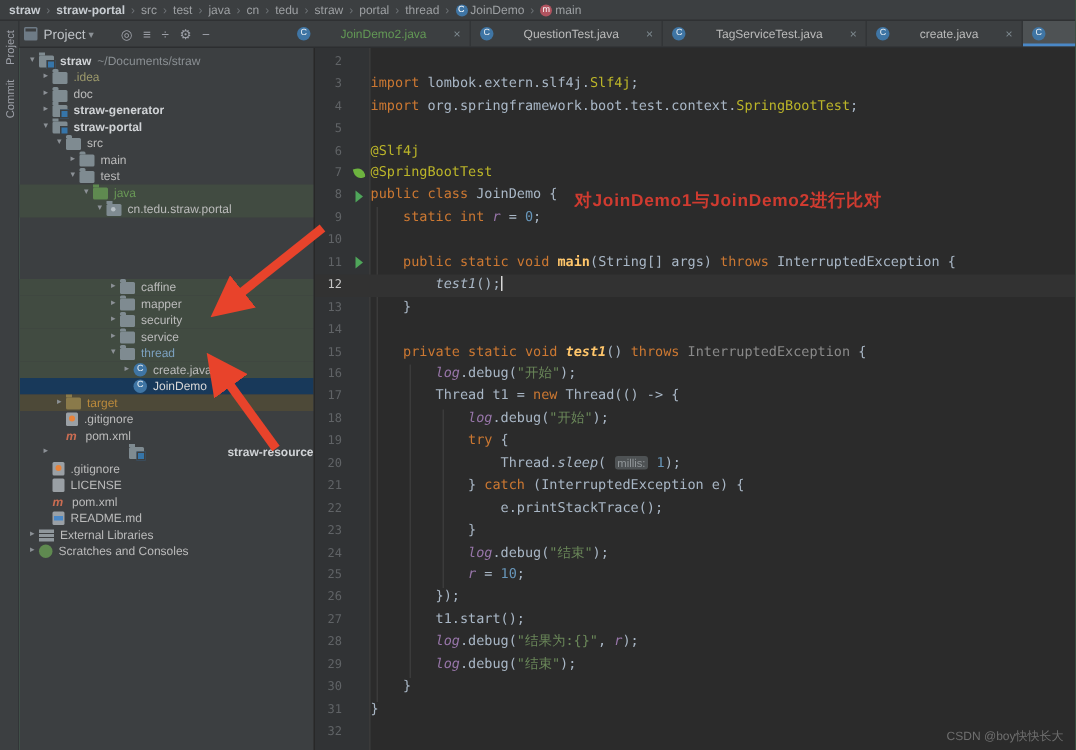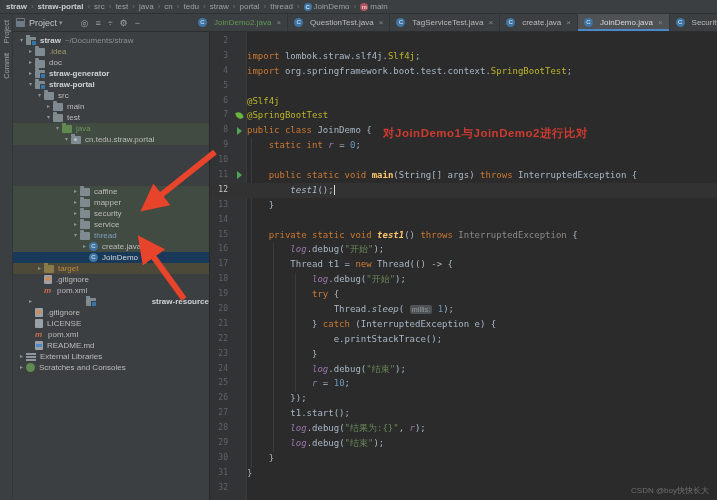--- a/index.html
+++ b/index.html
@@ -21,21 +21,21 @@
   .bar2 { position:absolute; top:14px; left:0; right:0; height:18px; background:#3c3f41; border-bottom:1px solid #2c2e30; display:flex; }
   .proj-head { width:192px; min-width:192px; display:flex; align-items:center; padding-left:16px; font-size:9px; color:#bfc3c7; }
   .proj-head .ph-title { margin:0 2px 0 4px; }
   .ph-caret { color:#8c9196; font-size:7px; margin-right:6px; }
   .ph-icons { display:flex; gap:7px; margin-left:12px; color:#9da0a8; font-size:9px; }
   .ph-icon { cursor:pointer; }
   .winico { display:inline-block; width:9px; height:9px; background:#6e7b86; border-radius:1px; position:relative; }
   .winico::after { content:""; position:absolute; left:1px; top:1px; right:1px; height:2px; background:#3c3f41; }
 
   .tabs { flex:1; display:flex; overflow:hidden; }
-  .tab { display:flex; align-items:center; gap:3px; padding:0 6px; font-size:8px; color:#bbbbbb; border-right:1px solid #323537;
+  .tab { display:flex; align-items:center; gap:16px; padding:0 6px; font-size:8px; color:#bbbbbb; border-right:1px solid #323537;
          white-space:nowrap; cursor:pointer; position:relative; }
   .tab .tclose { color:#7f8b91; font-size:8px; margin-left:2px; }
   .tab.active { background:#4e5254; color:#d8d8d8; }
   .tab.active::after { content:""; position:absolute; left:0; right:0; bottom:0; height:2px; background:#4a88c7; }
   .tab .tname.c-green { color:#629755; }
 
   
   .stripe { position:absolute; left:0; top:14px; bottom:0; width:13px; background:#3c3f41; border-right:1px solid #323537; z-index:5; }
   .stripe-item { writing-mode:vertical-rl; transform:rotate(180deg); font-size:7.5px; color:#9da0a8; margin:6px 0 10px 2px; cursor:pointer; }
 
@@ -359,21 +359,21 @@
       </div>
   </div>
 
   <div class="editor">
     <div class="gutterbg"></div>
     <div class="guide" style="left:41px; top:106px; height:330px;"></div>
     <div class="guide" style="left:63px; top:211px; height:209px;"></div>
     <div class="guide" style="left:85px; top:241px; height:119px;"></div>
     <div class="codelines" id="codelines">
         <div class="crow"><span class="ln">2</span><span class="gic"></span><span class="ctext"></span></div>
-        <div class="crow"><span class="ln">3</span><span class="gic"></span><span class="ctext"><span class="tk-kw">import</span><span class="tk-pln"> lombok.straw.slf4j.</span><span class="tk-ann">Slf4j</span><span class="tk-pln">;</span></span></div>
+        <div class="crow"><span class="ln">3</span><span class="gic"></span><span class="ctext"><span class="tk-kw">import</span><span class="tk-pln"> lombok.extern.slf4j.</span><span class="tk-ann">Slf4j</span><span class="tk-pln">;</span></span></div>
         <div class="crow"><span class="ln">4</span><span class="gic"></span><span class="ctext"><span class="tk-kw">import</span><span class="tk-pln"> org.springframework.boot.test.context.</span><span class="tk-ann">SpringBootTest</span><span class="tk-pln">;</span></span></div>
         <div class="crow"><span class="ln">5</span><span class="gic"></span><span class="ctext"></span></div>
         <div class="crow"><span class="ln">6</span><span class="gic"></span><span class="ctext"><span class="tk-ann">@Slf4j</span></span></div>
         <div class="crow"><span class="ln">7</span><span class="gic"><span class="gi-spring"></span></span><span class="ctext"><span class="tk-ann">@SpringBootTest</span></span></div>
         <div class="crow"><span class="ln">8</span><span class="gic"><span class="gi-run"></span></span><span class="ctext"><span class="tk-kw">public class</span><span class="tk-pln"> JoinDemo {</span></span></div>
         <div class="crow"><span class="ln">9</span><span class="gic"></span><span class="ctext"><span class="tk-pln">    </span><span class="tk-kw">static int</span><span class="tk-pln"> </span><span class="tk-fld">r</span><span class="tk-pln"> = </span><span class="tk-num">0</span><span class="tk-pln">;</span></span></div>
         <div class="crow"><span class="ln">10</span><span class="gic"></span><span class="ctext"></span></div>
         <div class="crow"><span class="ln">11</span><span class="gic"><span class="gi-run"></span></span><span class="ctext"><span class="tk-pln">    </span><span class="tk-kw">public static void</span><span class="tk-pln"> </span><span class="tk-mth">main</span><span class="tk-pln">(String[] args) </span><span class="tk-kw">throws</span><span class="tk-pln"> InterruptedException {</span></span></div>
         <div class="crow cur"><span class="ln">12</span><span class="gic"></span><span class="ctext"><span class="tk-pln">        </span><span class="tk-itl">test1</span><span class="tk-pln">();</span><span class="caret"></span></span></div>
         <div class="crow"><span class="ln">13</span><span class="gic"></span><span class="ctext"><span class="tk-pln">    }</span></span></div>

